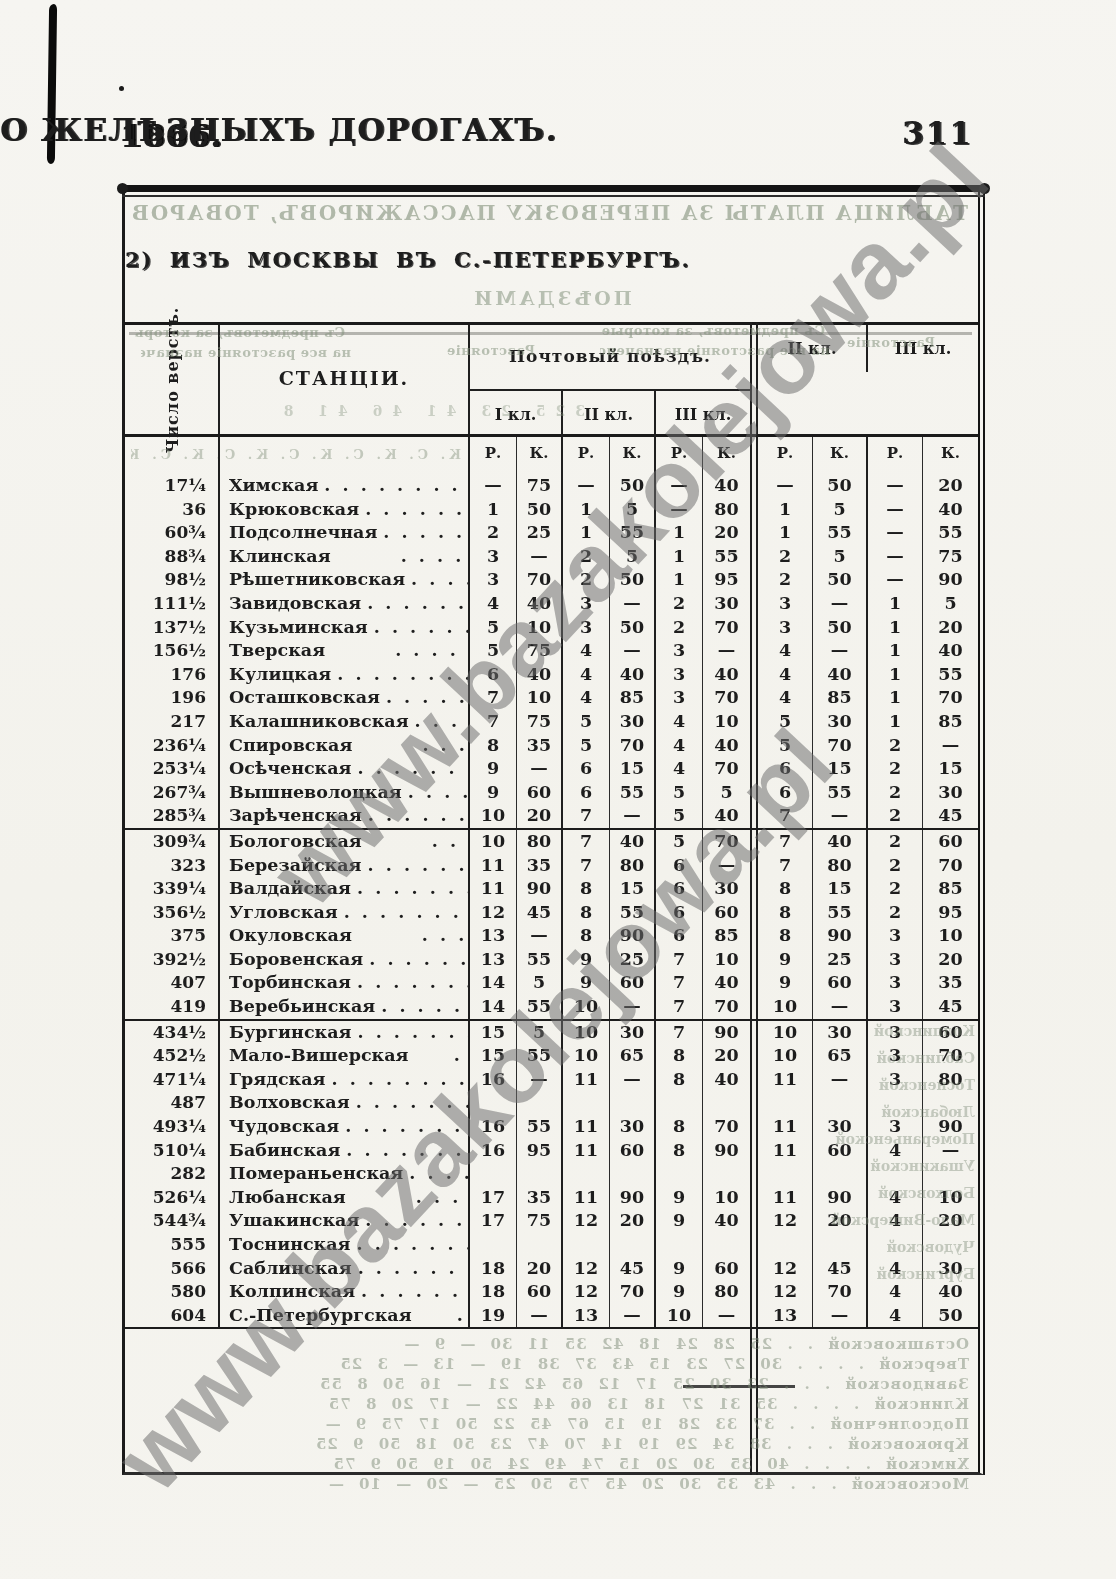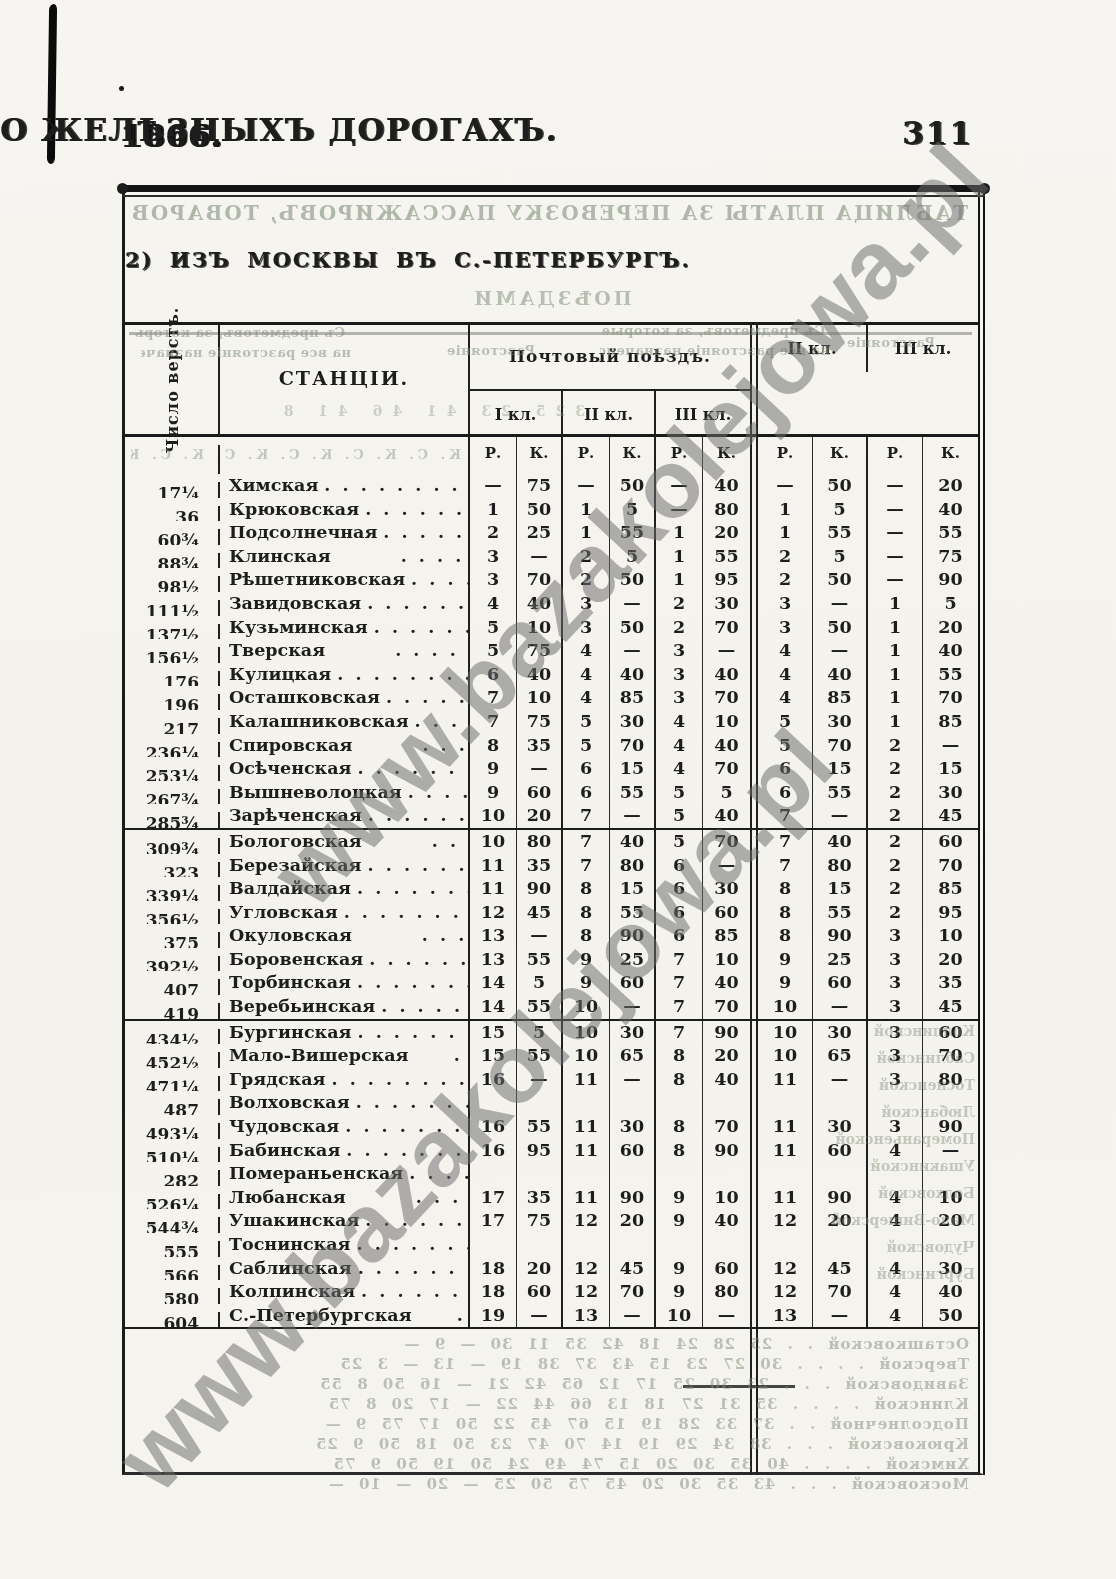--- a/index.html
+++ b/index.html
@@ -64,21 +64,21 @@
   
   .grid{display:grid;grid-template-columns:95px 250px 47px 46px 47px 46px 47px 47px 8px 55px 55px 55px 55px;}
   .rkband{position:absolute;left:0;top:252px;width:853px;height:37px;}
   .rkband .cell{font-size:15px;font-weight:700;padding-top:7px;text-align:center;}
   .rows{position:absolute;left:0;top:289px;width:853px;}
   .row{height:23.6px;line-height:23.6px;}
   .row.rule{border-bottom:2px solid #1c1c1c;}
   .cell{box-sizing:border-box;overflow:hidden;}
   .cb{border-right:1px solid #2b2b2b;}
   .cb2{border-right:2px solid #1f1f1f;}
-  .c-v{text-align:right;padding-right:19px;font-size:17px;font-weight:700;margin-top:8px;}
+  .c-v{text-align:right;padding-right:12px;font-size:17px;font-weight:700;}
   .c-s{padding-left:9px;font-size:17.5px;font-weight:700;display:flex;white-space:nowrap;}
   .c-s .note{font-style:italic;font-weight:700;margin-left:6px;font-size:16.5px;margin-top:24px;}
   .c-s .dots{flex:1;overflow:hidden;white-space:nowrap;letter-spacing:3px;padding-left:6px;font-weight:700;}
   .c-f{text-align:center;font-size:17.5px;font-weight:700;}
   
   .wm{position:absolute;width:1340px;text-align:center;font-family:"Liberation Sans",sans-serif;
       font-size:96px;font-weight:700;letter-spacing:1px;color:#6d6d6d;opacity:.52;white-space:nowrap;
       transform:rotate(-47deg);pointer-events:none;z-index:60;}
   .wm1{left:-40px;top:470px;}
   .wm2{left:-195px;top:1055px;}

